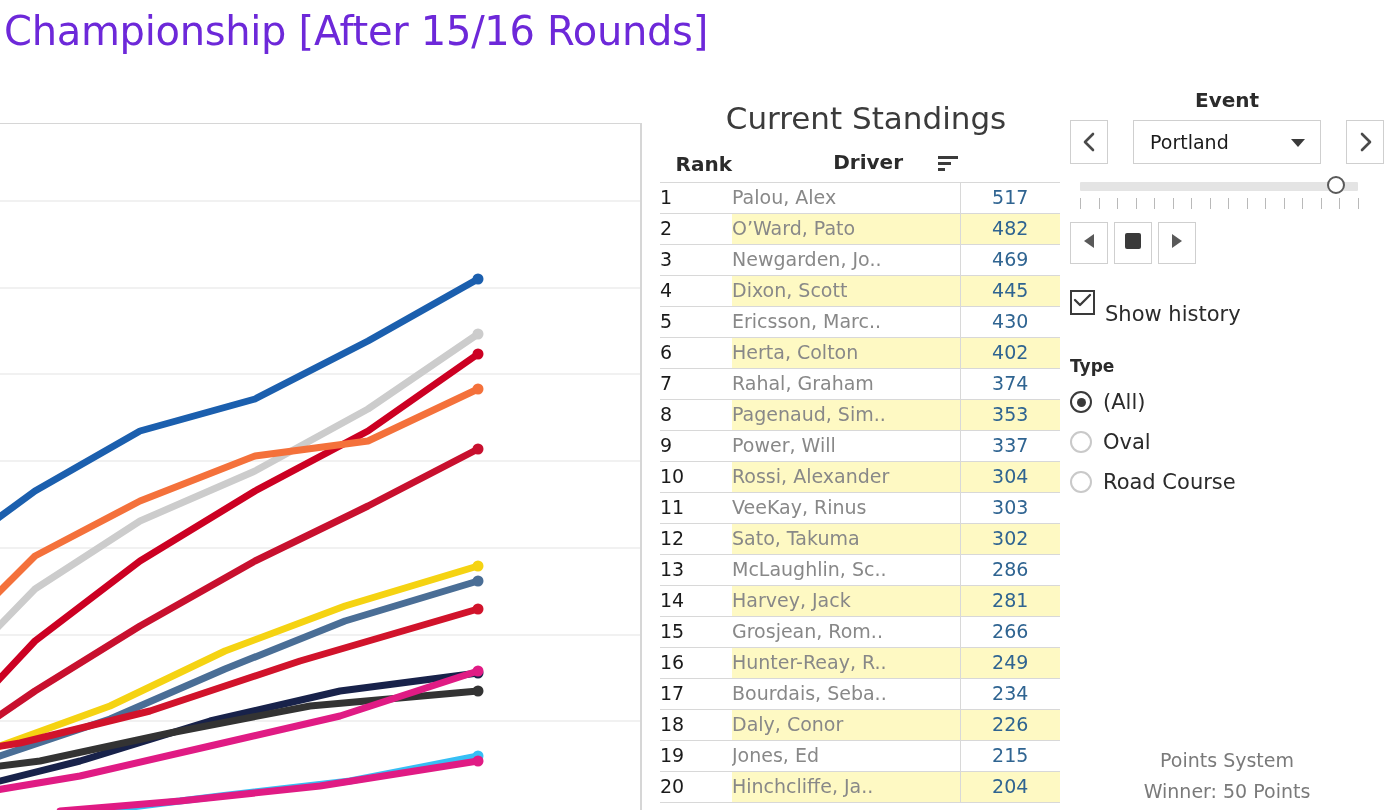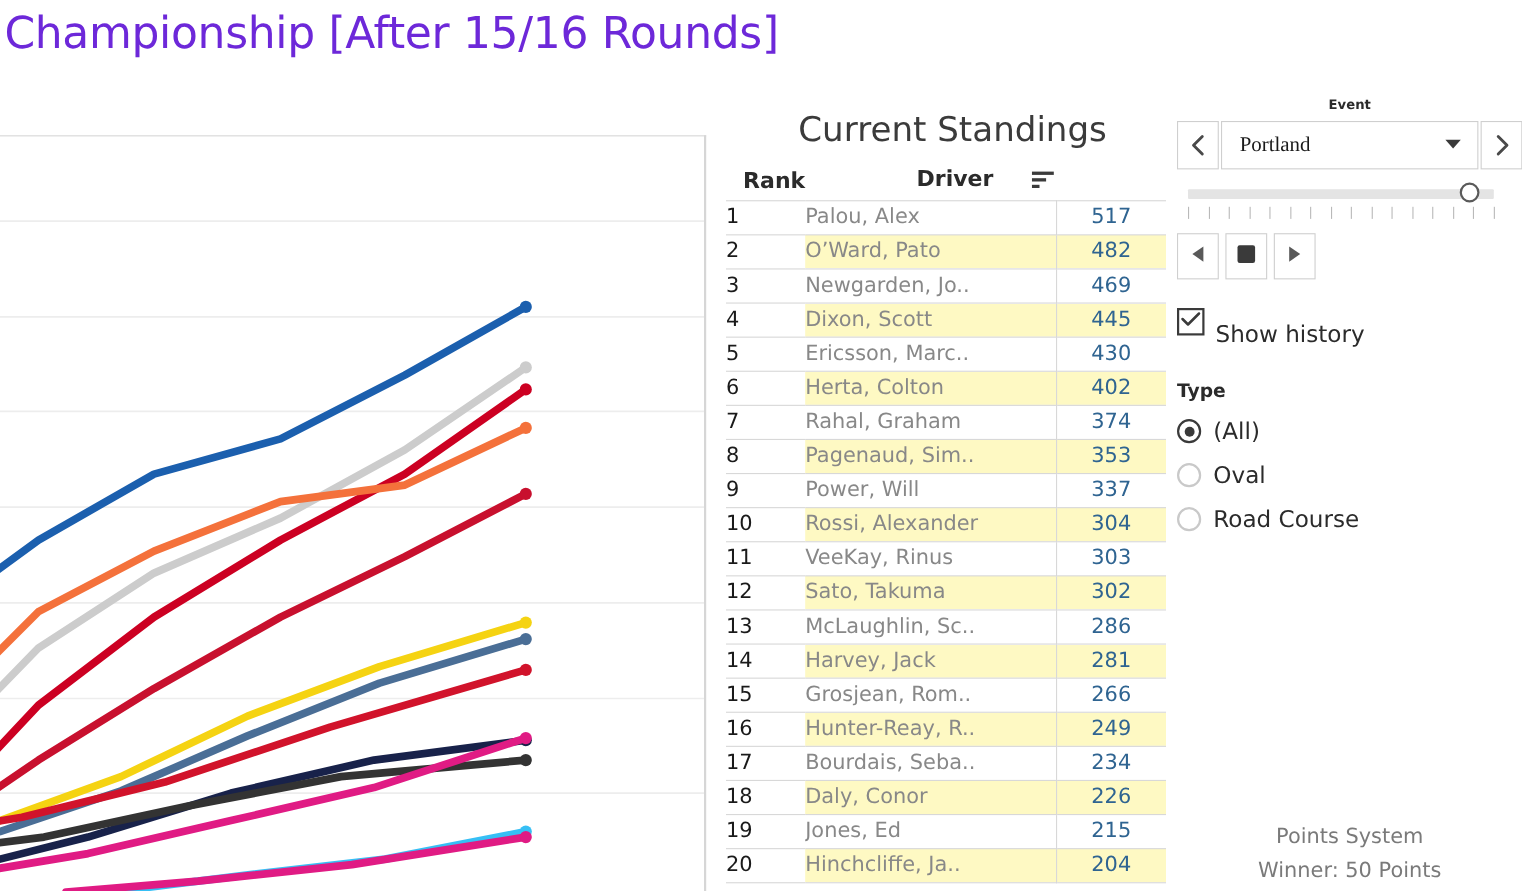--- a/index.html
+++ b/index.html
@@ -96,25 +96,25 @@
   td.pts {
     color: #2f6491;
     text-align: center;
     font-size: 21px;
   }
   tr.alt td.driver, tr.alt td.pts { background: #fef9c3; }
 
   
   .panel { position: absolute; left: 1070px; top: 88px; width: 314px; }
   .panel-label {
-    font-size: 12px; font-weight: 700; color: #2b2b2b;
+    font-size: 20px; font-weight: 700; color: #2b2b2b;
   }
   .event-label { text-align: center; margin-bottom: 8px; }
 
-  .event-row { display:flex; align-items: stretch; gap: 2px; height: 44px; font-family: Liberation Serif, serif; }
+  .event-row { display:flex; align-items: stretch; gap: 25px; height: 44px; }
   .nav-btn {
     width: 38px; height: 44px;
     border: 1px solid #cfcfcf; background: #fff;
     display:flex; align-items:center; justify-content:center;
     box-sizing: border-box;
   }
   .nav-btn svg { display:block; }
   .event-select {
     flex: 1; height: 44px;
     border: 1px solid #cfcfcf; background: #fff;

